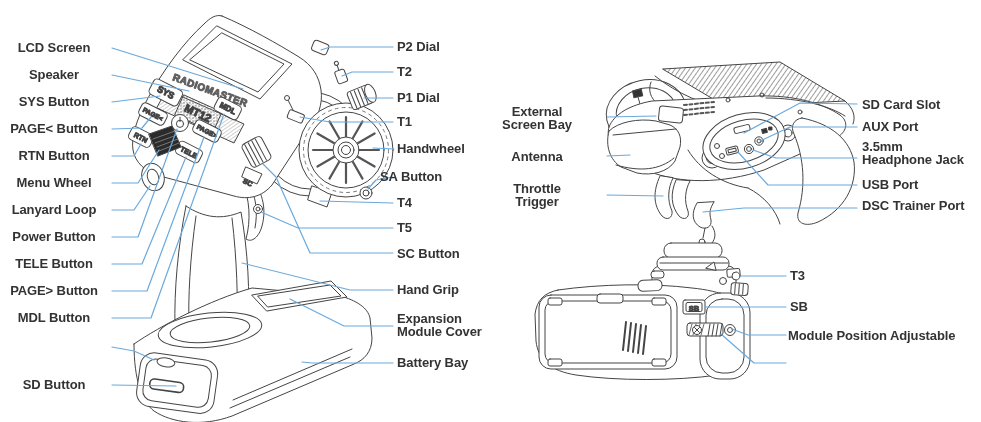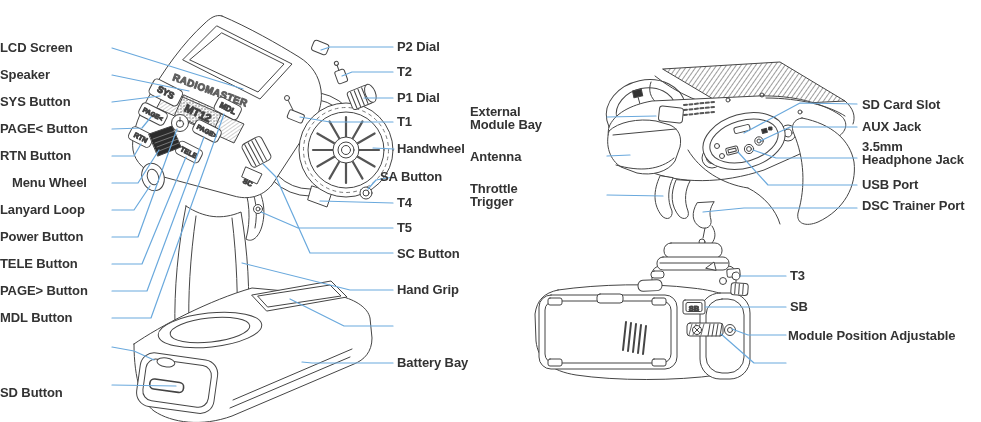--- a/index.html
+++ b/index.html
@@ -1,21 +1,21 @@
 <!DOCTYPE html>
 <html><head>
 <meta charset="utf-8">
 <style>
   html,body{margin:0;padding:0;background:#fff;}
   #canvas{position:relative;width:981px;height:422px;background:#fff;overflow:hidden;
           font-family:"Liberation Sans","DejaVu Sans",sans-serif;}
   #art{position:absolute;left:0;top:0;}
   .lbl{position:absolute;font-size:13px;line-height:13px;font-weight:bold;color:#333333;
        white-space:pre-line;letter-spacing:-0.1px;}
-  .ra{text-align:left;}
+  .ra{text-align:center;}
   .art-stroke{stroke:#454545;fill:none;stroke-width:1;stroke-linejoin:round;stroke-linecap:round;}
   .fw{fill:#ffffff;}
   .mark{fill:#3a3a3a;font-weight:bold;font-family:"Liberation Sans","DejaVu Sans",sans-serif;}
   .leader{stroke:#6aa9dd;stroke-width:1.2;fill:none;stroke-linecap:round;stroke-linejoin:round;}
 </style>
 </head>
 <body>
 
 <div id="canvas">
 
@@ -358,48 +358,50 @@
     <polyline class="leader" points="786,335 748,335 732,329"></polyline>
     <polyline class="leader" points="786,363 754,363 721,334"></polyline>
   </g>
 </svg>
 
   <div class="lbl ra" style="left:0;top:41;width:108px;top:41px">LCD Screen</div>
   <div class="lbl ra" style="left:0;width:108px;top:68px">Speaker</div>
   <div class="lbl ra" style="left:0;width:108px;top:95px">SYS Button</div>
   <div class="lbl ra" style="left:0;width:108px;top:122px">PAGE&lt; Button</div>
   <div class="lbl ra" style="left:0;width:108px;top:149px">RTN Button</div>
-  <div class="lbl ra" style="left:12px;width:108px;top:176px">Menu Wheel</div>
+  <div class="lbl ra" style="left:0;width:108px;top:176px">Menu Wheel</div>
   <div class="lbl ra" style="left:0;width:108px;top:203px">Lanyard Loop</div>
   <div class="lbl ra" style="left:0;width:108px;top:230px">Power Button</div>
   <div class="lbl ra" style="left:0;width:108px;top:257px">TELE Button</div>
   <div class="lbl ra" style="left:0;width:108px;top:284px">PAGE&gt; Button</div>
   <div class="lbl ra" style="left:0;width:108px;top:311px">MDL Button</div>
-  <div class="lbl ra" style="left:0;width:108px;top:386px">SD Button</div>
+  <div class="lbl ra" style="left:0;width:108px;top:378px">SD Button</div>
 
   <div class="lbl" style="left:397px;top:40px">P2 Dial</div>
   <div class="lbl" style="left:397px;top:65px">T2</div>
   <div class="lbl" style="left:397px;top:91px">P1 Dial</div>
   <div class="lbl" style="left:397px;top:115px">T1</div>
   <div class="lbl" style="left:397px;top:142px">Handwheel</div>
   <div class="lbl" style="left:380px;top:170px">SA Button</div>
   <div class="lbl" style="left:397px;top:196px">T4</div>
   <div class="lbl" style="left:397px;top:221px">T5</div>
   <div class="lbl" style="left:397px;top:247px">SC Button</div>
   <div class="lbl" style="left:397px;top:283px">Hand Grip</div>
+  <div class="lbl" style="left:397px;top:312px">Expansion
+Module Cover</div>
   <div class="lbl" style="left:397px;top:356px">Battery Bay</div>
 
   <div class="lbl ra" style="left:470px;width:134px;top:105px">External
-Module Bay</div>
+Screen Bay</div>
   <div class="lbl ra" style="left:470px;width:134px;top:150px">Antenna</div>
   <div class="lbl ra" style="left:470px;width:134px;top:182px">Throttle
 Trigger</div>
 
   <div class="lbl" style="left:862px;top:98px">SD Card Slot</div>
-  <div class="lbl" style="left:862px;top:120px">AUX Jack</div>
+  <div class="lbl" style="left:862px;top:120px">AUX Port</div>
   <div class="lbl" style="left:862px;top:140px">3.5mm
 Headphone Jack</div>
   <div class="lbl" style="left:862px;top:178px">USB Port</div>
   <div class="lbl" style="left:862px;top:199px">DSC Trainer Port</div>
 
   <div class="lbl" style="left:790px;top:269px">T3</div>
   <div class="lbl" style="left:790px;top:300px">SB</div>
   <div class="lbl" style="left:788px;top:329px">Module Position Adjustable</div>
 
 </div>

